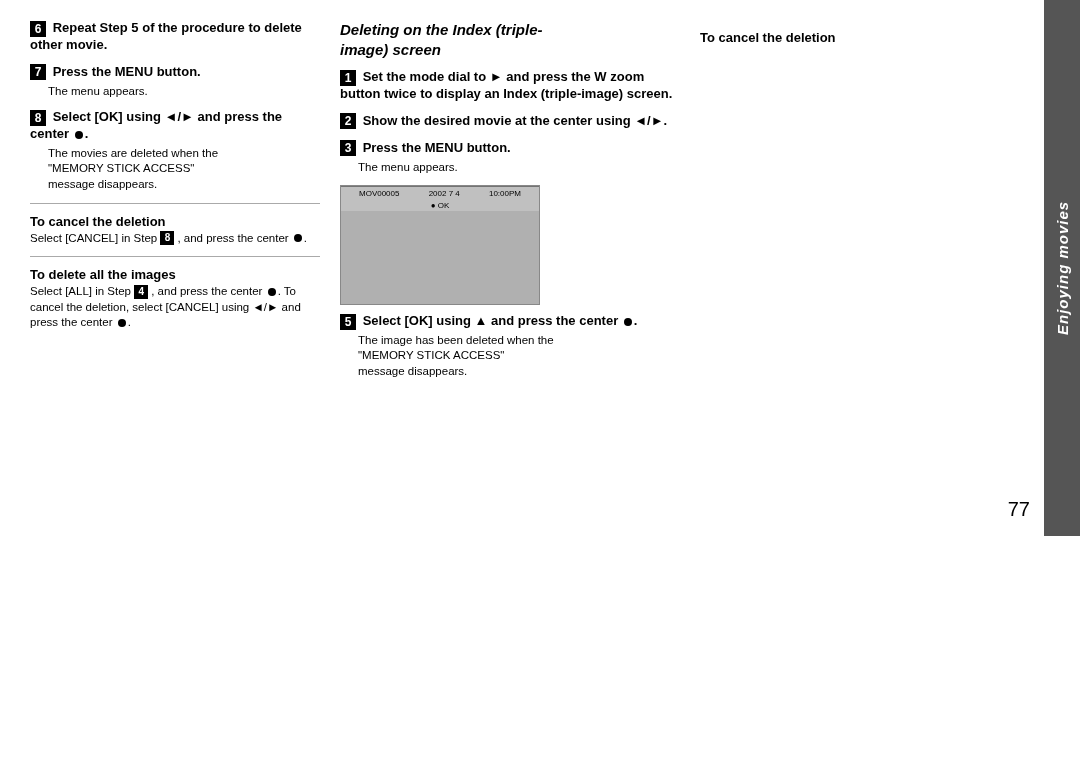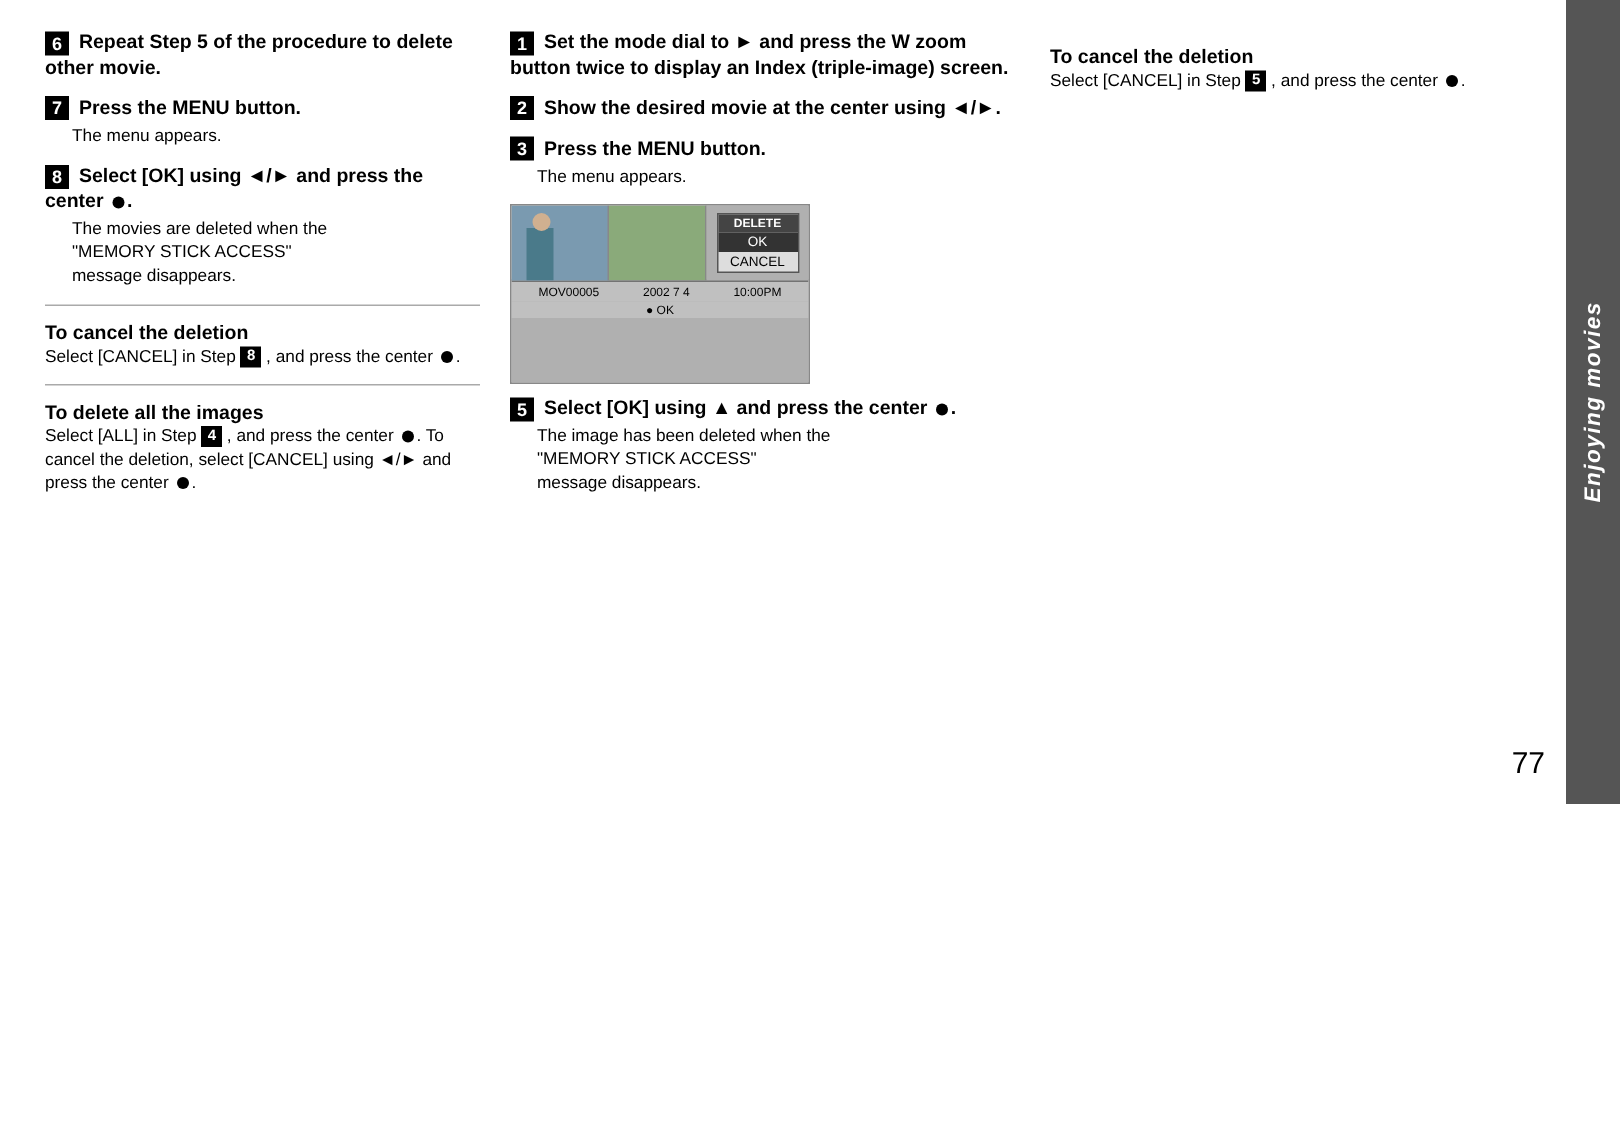--- a/index.html
+++ b/index.html
@@ -256,20 +256,24 @@
         <div class="section-title">To delete all the images</div>
         <div class="sub-desc">
           Select [ALL] in Step <span class="step-num" style="font-size:10px;width:14px;height:14px;line-height:14px;">4</span>, and press the center <span class="bullet"></span>. To cancel the deletion, select [CANCEL] using ◄/► and press the center <span class="bullet"></span>.
         </div>
       </div>
 
     </div>
 
     <div class="col-middle">
 
+      <div class="italic-heading">
+        <span>Deleting on the Index (triple-</span><br>
+        <span>image) screen</span>
+      </div>
 
       <div class="step-block">
         <div class="step-header">
           <span class="step-num">1</span>
           <span>Set the mode dial to ► and press the W zoom button twice to display an Index (triple-image) screen.</span>
         </div>
       </div>
 
       <div class="step-block">
         <div class="step-header">
@@ -282,36 +286,20 @@
         <div class="step-header">
           <span class="step-num">3</span>
           <span>Press the MENU button.</span>
         </div>
         <div class="step-desc left-indent">The menu appears.</div>
       </div>
 
 
       <div class="screen-mockup">
         <div class="screen-inner">
-          <div class="screen-top-row">
-
-            <div style="width:65px;height:50px;background:#7a9ab0;border-right:1px solid #888;position:relative;overflow:hidden;">
-
-              <div style="position:absolute;bottom:0;left:10px;width:18px;height:35px;background:#4a7a8a;"></div>
-              <div style="position:absolute;bottom:33px;left:14px;width:12px;height:12px;background:#d0b090;border-radius:50%;"></div>
-            </div>
-            <div style="width:65px;height:50px;background:#8aaa7a;border-right:1px solid #888;"></div>
-            <div style="flex:1;height:50px;background:#b0b0b0;display:flex;align-items:center;justify-content:center;">
-              <div class="menu-box">
-                <div class="menu-box-title">DELETE</div>
-                <div class="menu-item menu-item-selected">OK</div>
-                <div class="menu-item">CANCEL</div>
-              </div>
-            </div>
-          </div>
           <div class="screen-bottom">
             <span>MOV00005</span>
             <span>2002 7 4</span>
             <span>10:00PM</span>
           </div>
           <div class="screen-ok-hint">● OK</div>
         </div>
       </div>
 
       <div class="step-block">
@@ -320,23 +308,20 @@
           <span>Select [OK] using ▲ and press the center <span class="bullet"></span>.</span>
         </div>
         <div class="step-desc left-indent">The image has been deleted when the<br>"MEMORY STICK ACCESS"<br>message disappears.</div>
       </div>
 
     </div>
 
     <div class="col-right">
       <div class="step-block">
         <div class="section-title">To cancel the deletion</div>
-        <div class="sub-desc">
-          Select [CANCEL] in Step <span class="step-num" style="font-size:10px;width:14px;height:14px;line-height:14px;">5</span>, and press the center <span class="bullet"></span>.
-        </div>
       </div>
     </div>
 
   </div>
 
   <div class="sidebar-tab">
     <span>Enjoying movies</span>
   </div>
 
   <div class="page-number">77</div>

